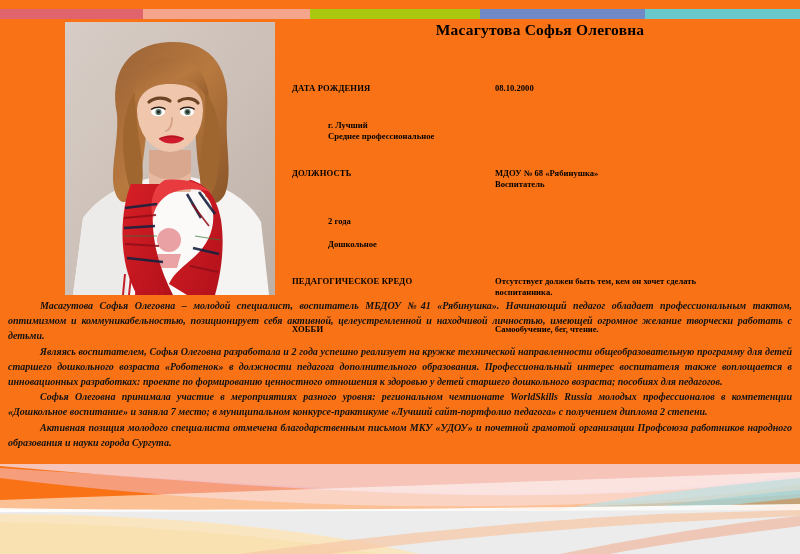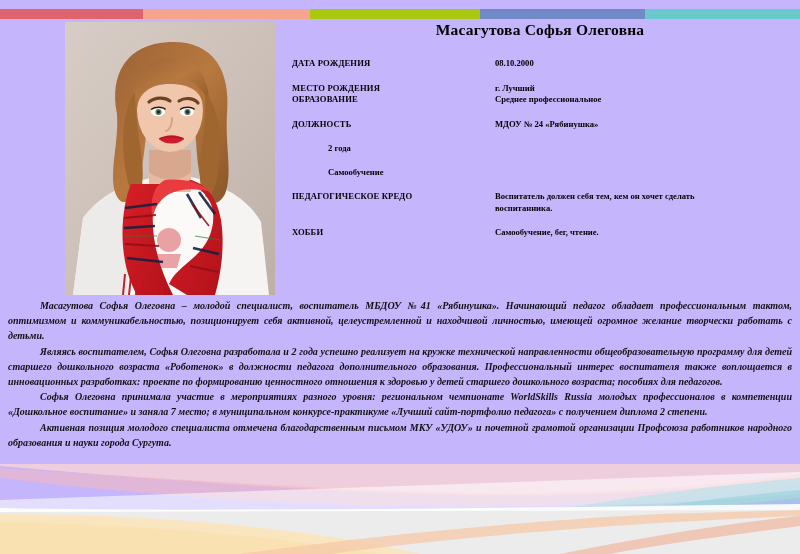--- a/index.html
+++ b/index.html
@@ -2,40 +2,40 @@
 <html><head>
 <meta charset="utf-8">
 <style>
   html,body{margin:0;padding:0;}
   body{
     width:800px;height:554px;position:relative;overflow:hidden;
     background:#ffffff;
     font-family:"Liberation Serif","DejaVu Serif",serif;
     -webkit-font-smoothing:antialiased;
   }
-  .slide{position:absolute;inset:0;background:#c4b5fd;overflow:hidden;}
+  .slide{position:absolute;inset:0;background:#f97316;overflow:hidden;}
 
   
   .topbar{position:absolute;left:0;top:9px;width:800px;height:10px;display:flex;}
   .topbar span{display:block;height:100%;}
 
   
   .photo-wrap{position:absolute;left:65px;top:22px;width:210px;height:273px;overflow:hidden;background:#cfc3bb;}
   .photo-wrap svg{display:block;width:210px;height:273px;}
 
   
   .title{
     position:absolute;left:290px;top:21px;width:500px;
     text-align:center;font-weight:bold;font-size:15.5px;color:#000;
     letter-spacing:.2px;
   }
 
   
   .info{position:absolute;left:292px;top:58px;width:500px;}
-  .info-row{display:flex;margin-bottom:13px;}
+  .info-row{display:flex;margin-bottom:13px;margin-top:25px;}
   .info-label{
     width:167px;flex:0 0 167px;font-size:8.6px;font-weight:bold;
     line-height:11.4px;color:#000;letter-spacing:.15px;
   }
   .info-label .l2{display:block;}
   .info-value{
     flex:1;font-size:8.6px;font-weight:bold;line-height:11.6px;color:#000;padding-left:36px;
   }
   .info-value .v2{display:block;}
 
@@ -169,50 +169,47 @@
   <div class="info" id="info-table">
       <div class="info-row">
         <div class="info-label">
           <span class="l2">ДАТА РОЖДЕНИЯ</span>
         </div>
         <div class="info-value">
           <span class="v2">08.10.2000</span>
         </div>
       </div>
       <div class="info-row">
-        <div class="info-label">
-          <span class="l2">МЕСТО РОЖДЕНИЯ</span>
-          <span class="l2">ОБРАЗОВАНИЕ</span>
-        </div>
         <div class="info-value">
           <span class="v2">г. Лучший</span>
           <span class="v2">Среднее профессиональное</span>
         </div>
       </div>
       <div class="info-row">
         <div class="info-label">
           <span class="l2">ДОЛЖНОСТЬ</span>
         </div>
         <div class="info-value">
-          <span class="v2">МДОУ № 24 «Рябинушка»</span>
+          <span class="v2">МДОУ № 68 «Рябинушка»</span>
+          <span class="v2">Воспитатель</span>
         </div>
       </div>
       <div class="info-row">
         <div class="info-value">
           <span class="v2">2 года</span>
           <span class="v2">&nbsp;</span>
-          <span class="v2">Самообучение</span>
+          <span class="v2">Дошкольное</span>
         </div>
       </div>
       <div class="info-row">
         <div class="info-label">
           <span class="l2">ПЕДАГОГИЧЕСКОЕ КРЕДО</span>
         </div>
         <div class="info-value">
-          <span class="v2">Воспитатель должен себя тем, кем он хочет сделать</span>
+          <span class="v2">Отсутствует должен быть тем, кем он хочет сделать</span>
           <span class="v2">воспитанника.</span>
         </div>
       </div>
       <div class="info-row">
         <div class="info-label">
           <span class="l2">ХОББИ</span>
         </div>
         <div class="info-value">
           <span class="v2">Самообучение, бег, чтение.</span>
         </div>

